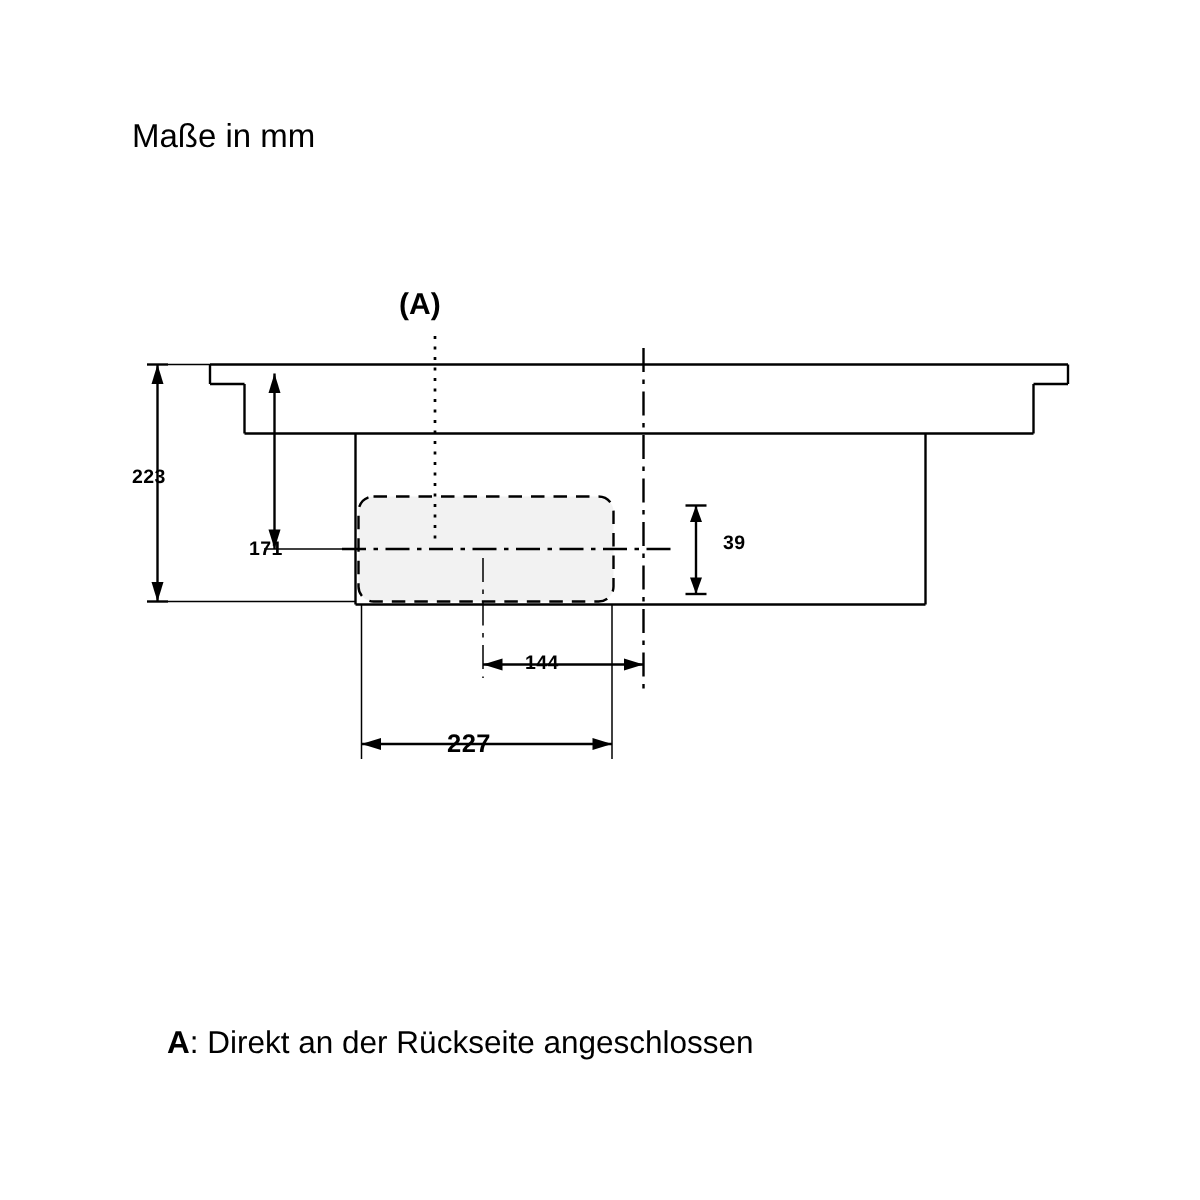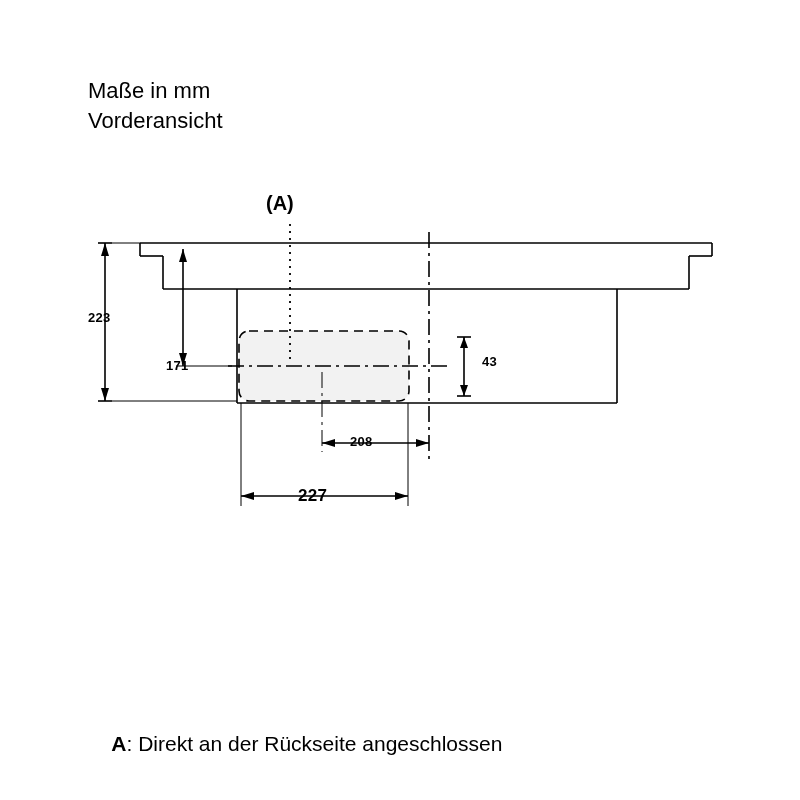--- a/index.html
+++ b/index.html
@@ -31,21 +31,21 @@
     left: 88px;
     top: 76px;
     font-size: 22px;
     line-height: 30px;
     color: #000;
   }
   .title-line { display: block; white-space: pre; }
   .legend {
     position: absolute;
     left: 88px;
-    top: 708px;
+    top: 660px;
     font-size: 21px;
     white-space: pre;
     text-align: center;
   }
   .legend b { font-weight: bold; }
   .dim-label {
     font-size: 13px;
     font-weight: bold;
     letter-spacing: 0.3px;
   }
@@ -55,21 +55,20 @@
   }
   svg { position: absolute; left: 0; top: 0; }
 </style>
 </head>
 <body>
 
 <div id="stage">
 
   <div class="title-block">
     <span class="title-line">Maße in mm</span>
-    <span class="title-line">Vorderansicht</span>
   </div>
 
   <svg width="800" height="800">
     <g fill="none" stroke="#000000" stroke-width="1.6" stroke-linecap="butt">
 
       <path d="M140 243 L712 243"></path>
 
       <path d="M140 243 L140 256"></path>
       <path d="M712 243 L712 256"></path>
 
@@ -127,23 +126,23 @@
 
     </g>
   </svg>
 
   <div class="txt a-label" style="left:266px; top:192px;">(A)</div>
 
   <div class="txt dim-label" style="left:88px; top:310px;">223</div>
 
   <div class="txt dim-label" style="left:166px; top:310px;margin-top:48px;">171</div>
 
-  <div class="txt dim-label" style="left:482px; top:354px;">43</div>
+  <div class="txt dim-label" style="left:482px; top:354px;">39</div>
 
-  <div class="txt dim-label" style="left:350px; top:434px;">208</div>
+  <div class="txt dim-label" style="left:350px; top:434px;">144</div>
 
   <div class="txt dim-label" style="left:298px; top:486px; font-size:17px;">227</div>
 
   <div class="legend">
     <b>A</b><span>: </span><span>Direkt an der Rückseite angeschlossen</span>
   </div>
 
 </div>
 
 </body></html>

